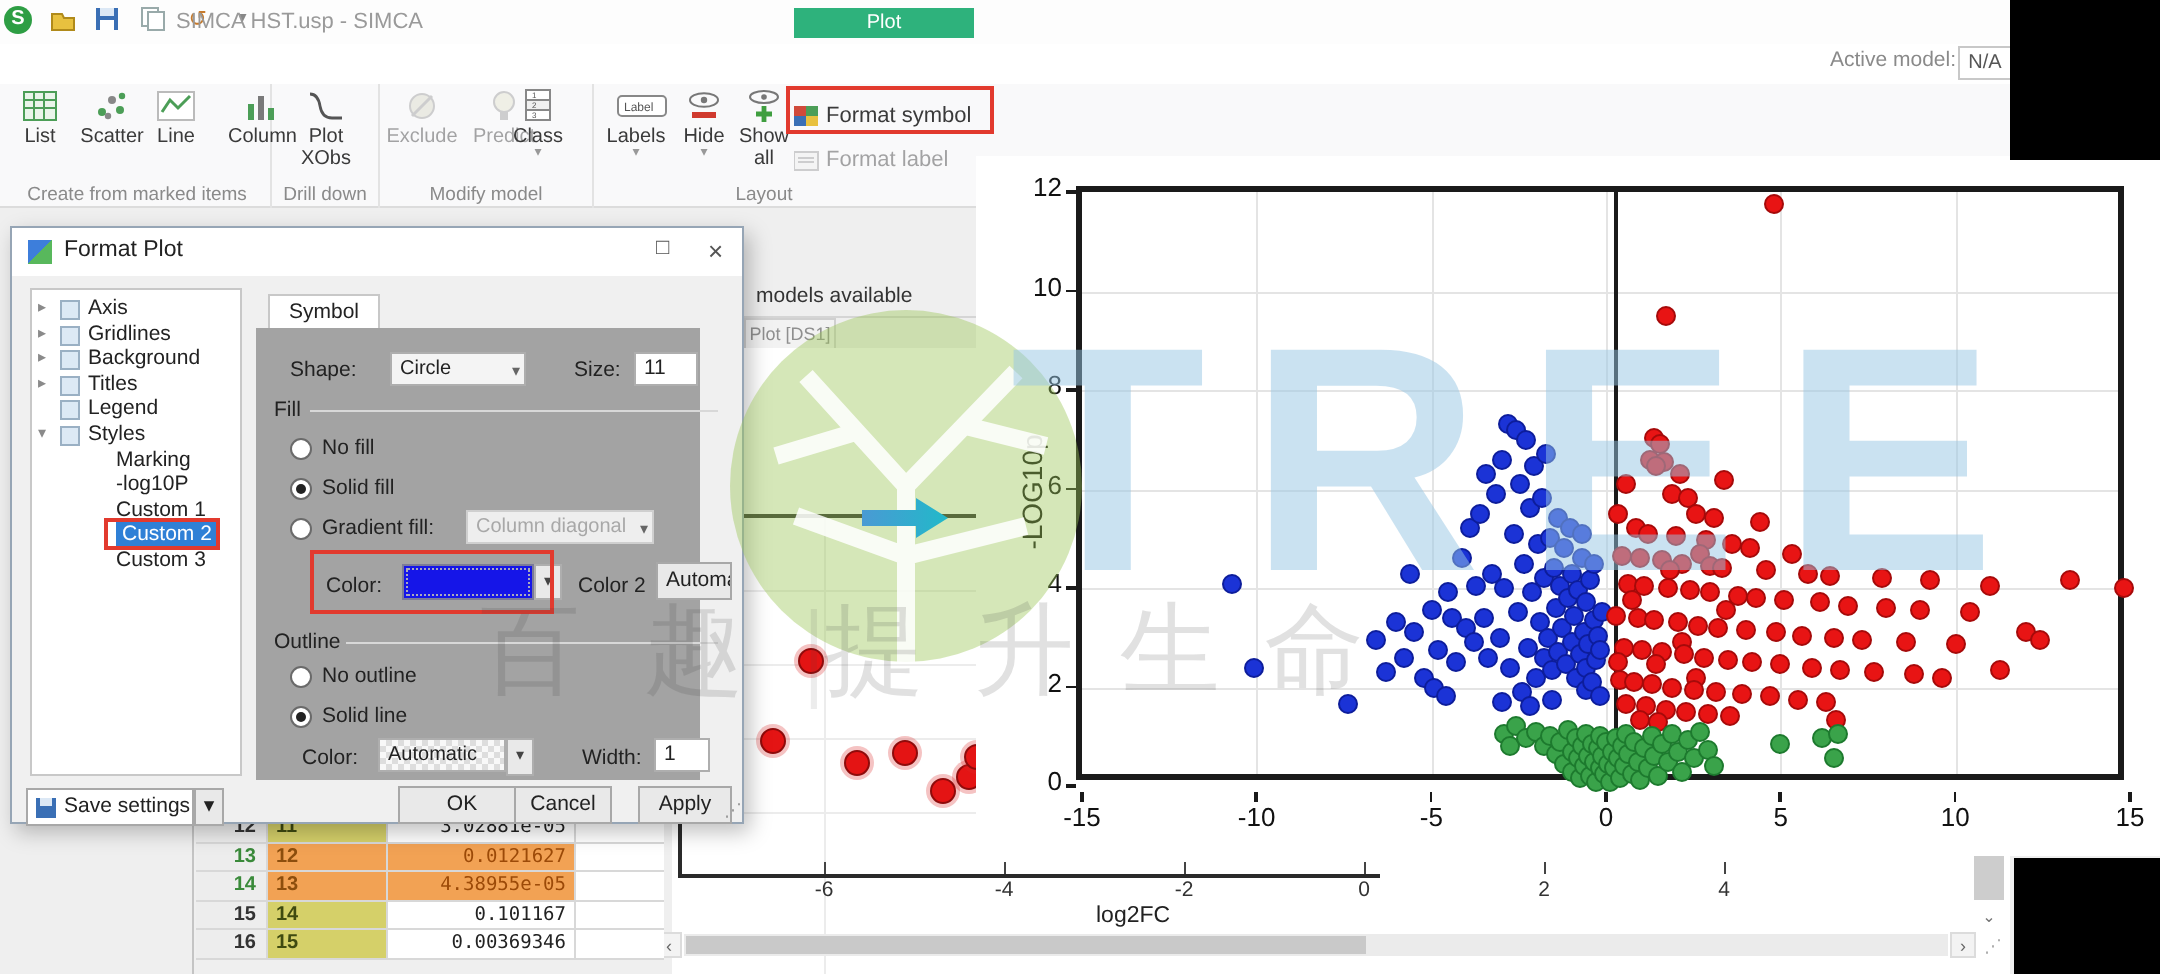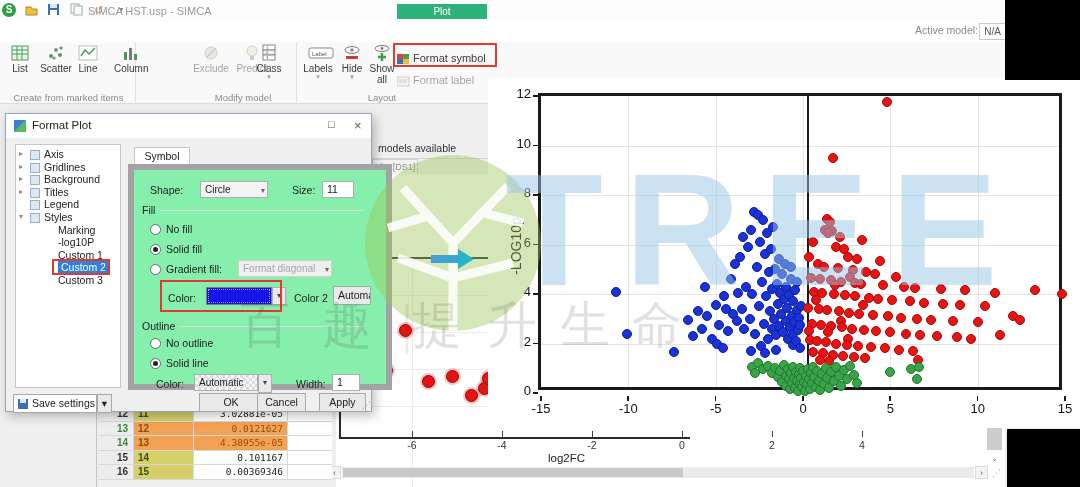--- a/index.html
+++ b/index.html
@@ -86,21 +86,21 @@
   #dlg-tree { left:9px; top:30px; width:106px; height:244px; background:#fff; border:1px solid #c8c8c8; padding-top:4px; overflow:hidden; }
   .tree-row { position:relative; height:12.6px; font-size:10.5px; color:#222; white-space:nowrap; }
   .tree-arrow { position:absolute; left:3px; top:0; font-size:8px; color:#8a8a8a; }
   .tree-ic { position:absolute; left:14px; top:1px; width:10px; height:10px; border:1px solid #9ab0c4; background:#dce9f5; }
   .tree-lbl { position:absolute; left:28px; top:-1px; }
   .tree-row.child .tree-lbl { left:42px; }
   .tree-lbl.selected { background:#2f80d6; color:#fff; padding:0 3px; }
   .tree-redbox { position:absolute; left:36px; top:-3px; width:58px; height:16px; border:2px solid #e23a2e; }
   #dlg-panel { left:122px; top:30px; width:238px; height:246px; }
   #symtab { left:6px; top:3px; width:56px; height:17px; background:#fff; border:1px solid #c8c8c8; border-bottom:none; font-size:10.5px; text-align:center; line-height:16px; color:#222; }
-  #panel-box { left:0; top:20px; width:264px; height:226px; background:#86efac; border:6px solid #a3a3a3; }
+  #panel-box { left:0; top:20px; width:222px; height:226px; background:#a3a3a3; border:1px solid #a3a3a3; }
   .dlg-lbl { position:absolute; font-size:10.5px; color:#222; }
   .combo { position:absolute; height:17px; background:#f4f4f4; border:1px solid #aeaeae; font-size:10px; color:#222; line-height:15px; padding-left:4px; }
   .combo .car { position:absolute; right:2px; top:1px; font-size:8px; color:#666; }
   .combo.disabled { color:#a8a8a8; background:#eee; border-color:#cfcfcf; }
   .inputbox { position:absolute; height:17px; background:#fff; border:1px solid #aeaeae; font-size:10.5px; color:#222; line-height:15px; padding-left:4px; }
   .radio { position:absolute; width:11px; height:11px; border:1px solid #6a6a6a; border-radius:50%; background:#fff; }
   .radio.sel::after { content:""; position:absolute; left:2px; top:2px; width:5px; height:5px; border-radius:50%; background:#222; }
   .fieldset-line { position:absolute; height:1px; background:#d8d8d8; }
   #color-swatch { background:#1515e8; border:1px solid #7a7a9a; }
   #color-swatch .inner { position:absolute; inset:1px; border:1px dotted #aab; }
@@ -197,20 +197,29 @@
         <span class="ric"><svg width="20" height="18">
               <rect x="3" y="8" width="3" height="8" fill="#4c9e57"></rect>
               <rect x="8" y="4" width="3" height="12" fill="#7a7a7a"></rect>
               <rect x="13" y="10" width="3" height="6" fill="#4c9e57"></rect>
             </svg></span>
         <span>Column</span>
       </div>
       <div class="rgroup-label">Create from marked items</div>
     </div>
 
+    <div class="rgroup" style="left:136px; width:54px;">
+      <div class="rbtn" style="left:7px; width:40px;">
+        <span class="ric"><svg width="20" height="18">
+              <path d="M2 3 q4 0 5 6 t6 6 h5" fill="none" stroke="#555" stroke-width="1.4"></path>
+            </svg></span>
+        <span style="display:block; width:40px;">Plot XObs</span>
+      </div>
+      <div class="rgroup-label">Drill down</div>
+    </div>
 
     <div class="rgroup" style="left:190px; width:107px;">
       <div class="rbtn disabled" style="left:0px; width:42px;">
         <span class="ric"><svg width="20" height="18">
               <circle cx="10" cy="9" r="6" fill="#d9d9c9" stroke="#999"></circle>
               <path d="M5 14 L15 4" stroke="#999" stroke-width="1.5"></path>
             </svg></span>
         <span>Exclude</span>
       </div>
       <div class="rbtn disabled" style="left:42px; width:40px;">
@@ -743,21 +752,21 @@
         <div class="inputbox" style="left:188px; top:11px; width:32px;">11</div>
 
         <span class="dlg-lbl" style="left:8px; top:34px;">Fill</span>
         <div class="fieldset-line" style="left:26px; top:40px; width:204px;"></div>
         <span class="radio" style="left:16px; top:54px;"></span>
         <span class="dlg-lbl" style="left:32px; top:53px;">No fill</span>
         <span class="radio sel" style="left:16px; top:74px;"></span>
         <span class="dlg-lbl" style="left:32px; top:73px;">Solid fill</span>
         <span class="radio" style="left:16px; top:94px;"></span>
         <span class="dlg-lbl" style="left:32px; top:93px;">Gradient fill:</span>
-        <div class="combo disabled" style="left:104px; top:90px; width:94px;"><span>Format diagonal</span><span class="car">▾</span></div>
+        <div class="combo disabled" style="left:104px; top:90px; width:94px;"><span>Column diagonal</span><span class="car">▾</span></div>
 
         <span class="dlg-lbl" style="left:34px; top:122px;">Color:</span>
         <div class="abs" id="color-swatch" style="left:72px; top:117px; width:66px; height:18px;">
             <span class="inner"></span>
           </div>
         <div class="drop-btn" style="left:138px; top:117px;">▾</div>
         <span class="dlg-lbl" style="left:160px; top:122px;">Color 2</span>
         <div class="btn" style="left:199px; top:116px; width:38px; overflow:hidden; text-align:left; padding-left:4px;">Automatic</div>
         <div class="red-box" style="left:26px; top:110px; width:122px; height:32px;"></div>
 

